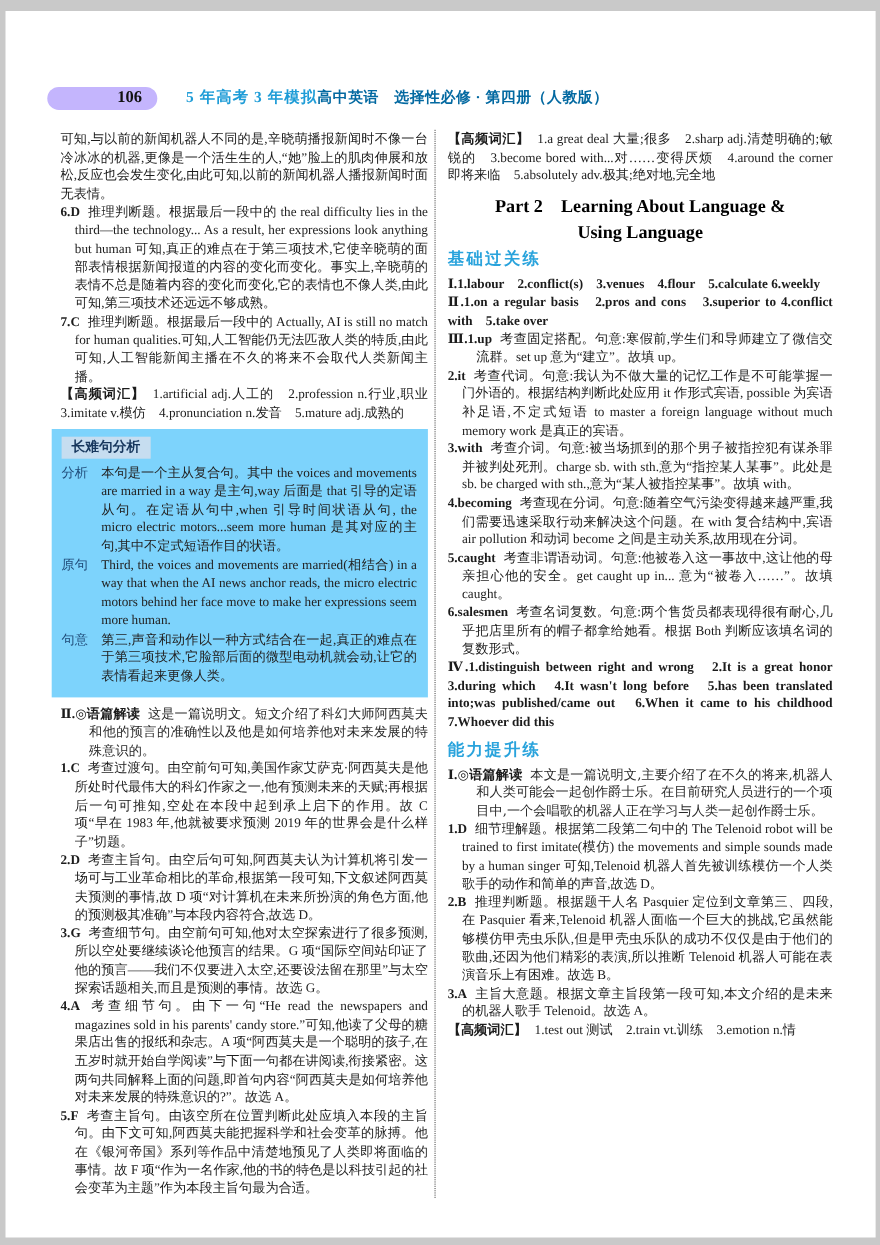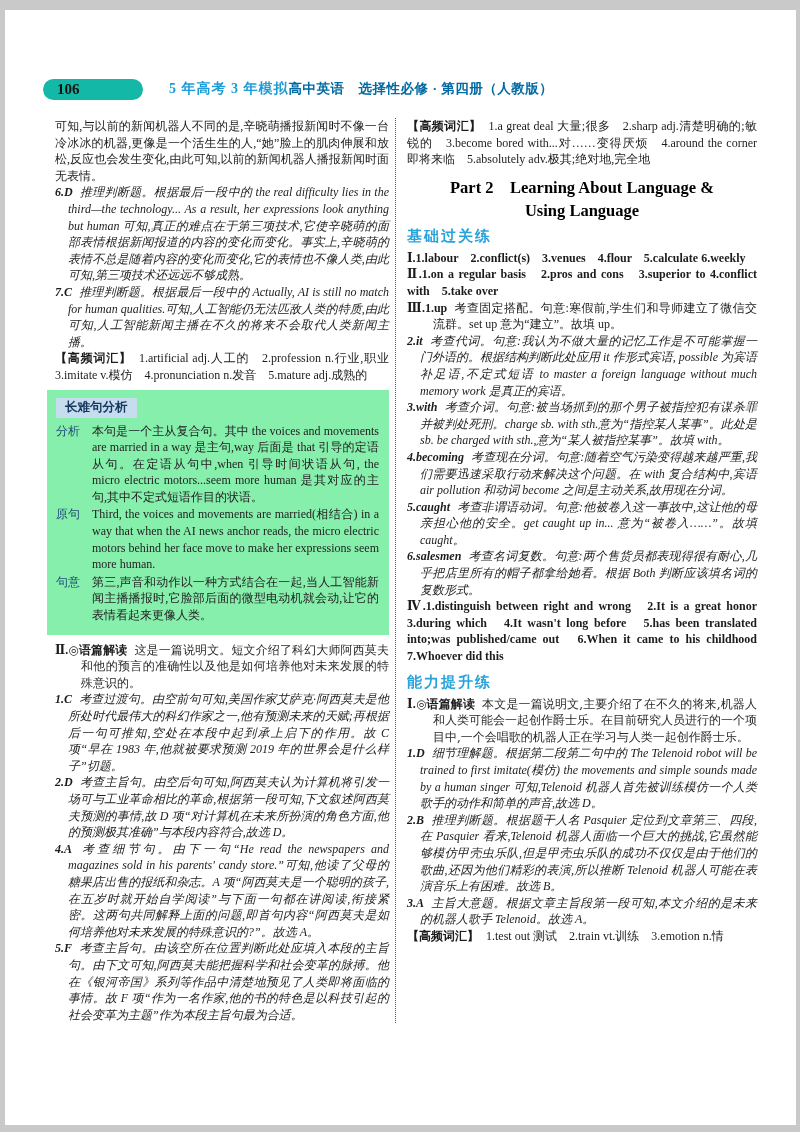--- a/index.html
+++ b/index.html
@@ -16,24 +16,24 @@
     background:#ffffff;
     overflow:hidden;
   }
   
   .header {
     margin:66px 0 0 38px;
     display:flex; align-items:center;
     height:26px;
   }
   .page-pill {
-    background:#14b8a6;
+    background:#c4b5fd;
     border-radius:13px;
     min-width:100px;
-    text-align:left;
+    text-align:right;
     padding:2px 14px;
     font-weight:700; font-size:15px; color:#111;
   }
   .brand {
     margin-left:26px;
     color:#1e9cd7; font-weight:700; font-size:14px;
     letter-spacing:1px;
   }
   .book-title {
     color:#0369a1; font-weight:700; font-size:13.5px;
@@ -51,26 +51,26 @@
     padding-left:11px;
   }
   
   .para {
     font-size:12px; line-height:16.6px;
     text-align:justify;
     color:#1c1c1c;
   }
   .para .lead { font-weight:700; padding-right:7px; }
   .para .lead:empty { display:none; padding:0; }
-  .hang1 { padding-left:13px; text-indent:-13px;font-style:italic; }
+  .hang1 { padding-left:13px; text-indent:-13px; }
   .hang2 { padding-left:26px; text-indent:-26px; }
   .kai .body { color:#2a2a2a; font-family:"DejaVu Serif","Liberation Serif",serif; }
   
   .box {
-    background:#86efac;
+    background:#7dd3fc;
     margin:6px 0 7px -8px;
     padding:7px 10px 10px 9px;
   }
   .box-tab {
     display:inline-block;
     background:#c6ddf0;
     color:#16365c;
     font-weight:700; font-size:12.5px;
     padding:1px 9px 2px 9px;
     margin-bottom:5px;
@@ -122,28 +122,29 @@
         <div class="box-row">
           <span class="box-label">分析</span>
           <span class="box-text">本句是一个主从复合句。其中 the voices and movements are married in a way 是主句,way 后面是 that 引导的定语从句。在定语从句中,when 引导时间状语从句, the micro electric motors...seem more human 是其对应的主句,其中不定式短语作目的状语。</span>
         </div>
         <div class="box-row">
           <span class="box-label">原句</span>
           <span class="box-text">Third, the voices and movements are married(相结合) in a way that when the AI news anchor reads, the micro electric motors behind her face move to make her expressions seem more human.</span>
         </div>
         <div class="box-row">
           <span class="box-label">句意</span>
-          <span class="box-text">第三,声音和动作以一种方式结合在一起,当人工智能新闻主播播报时,它脸部后面的微型电动机就会动,让它的表情看起来更像人类。</span>
+          <span class="box-text">第三,声音和动作以一种方式结合在一起,真正的难点在于第三项技术,它脸部后面的微型电动机就会动,让它的表情看起来更像人类。</span>
         </div>
       </div>
 
       <div>
           <p class="para hang2 kai"><span class="lead">Ⅱ.◎语篇解读</span><span class="body">这是一篇说明文。短文介绍了科幻大师阿西莫夫和他的预言的准确性以及他是如何培养他对未来发展的特殊意识的。</span></p>
           <p class="para hang1"><span class="lead">1.C</span><span class="body">考查过渡句。由空前句可知,美国作家艾萨克·阿西莫夫是他所处时代最伟大的科幻作家之一,他有预测未来的天赋;再根据后一句可推知,空处在本段中起到承上启下的作用。故 C 项“早在 1983 年,他就被要求预测 2019 年的世界会是什么样子”切题。</span></p>
           <p class="para hang1"><span class="lead">2.D</span><span class="body">考查主旨句。由空后句可知,阿西莫夫认为计算机将引发一场可与工业革命相比的革命,根据第一段可知,下文叙述阿西莫夫预测的事情,故 D 项“对计算机在未来所扮演的角色方面,他的预测极其准确”与本段内容符合,故选 D。</span></p>
+          <p class="para hang1"><span class="lead">3.G</span><span class="body">考查细节句。由空前句可知,他对太空探索进行了很多预测,所以空处要继续谈论他预言的结果。G 项“国际空间站印证了他的预言——我们不仅要进入太空,还要设法留在那里”与太空探索话题相关,而且是预测的事情。故选 G。</span></p>
           <p class="para hang1"><span class="lead">4.A</span><span class="body">考查细节句。由下一句“He read the newspapers and magazines sold in his parents' candy store.”可知,他读了父母的糖果店出售的报纸和杂志。A 项“阿西莫夫是一个聪明的孩子,在五岁时就开始自学阅读”与下面一句都在讲阅读,衔接紧密。这两句共同解释上面的问题,即首句内容“阿西莫夫是如何培养他对未来发展的特殊意识的?”。故选 A。</span></p>
           <p class="para hang1"><span class="lead">5.F</span><span class="body">考查主旨句。由该空所在位置判断此处应填入本段的主旨句。由下文可知,阿西莫夫能把握科学和社会变革的脉搏。他在《银河帝国》系列等作品中清楚地预见了人类即将面临的事情。故 F 项“作为一名作家,他的书的特色是以科技引起的社会变革为主题”作为本段主旨句最为合适。</span></p>
         </div>
     </div>
 
     <div class="col-right">
       <div>
           <p class="para flush"><span class="lead">【高频词汇】</span><span class="body">1.a great deal 大量;很多　2.sharp adj.清楚明确的;敏锐的　3.become bored with...对……变得厌烦　4.around the corner 即将来临　5.absolutely adv.极其;绝对地,完全地</span></p>
         </div>
 

